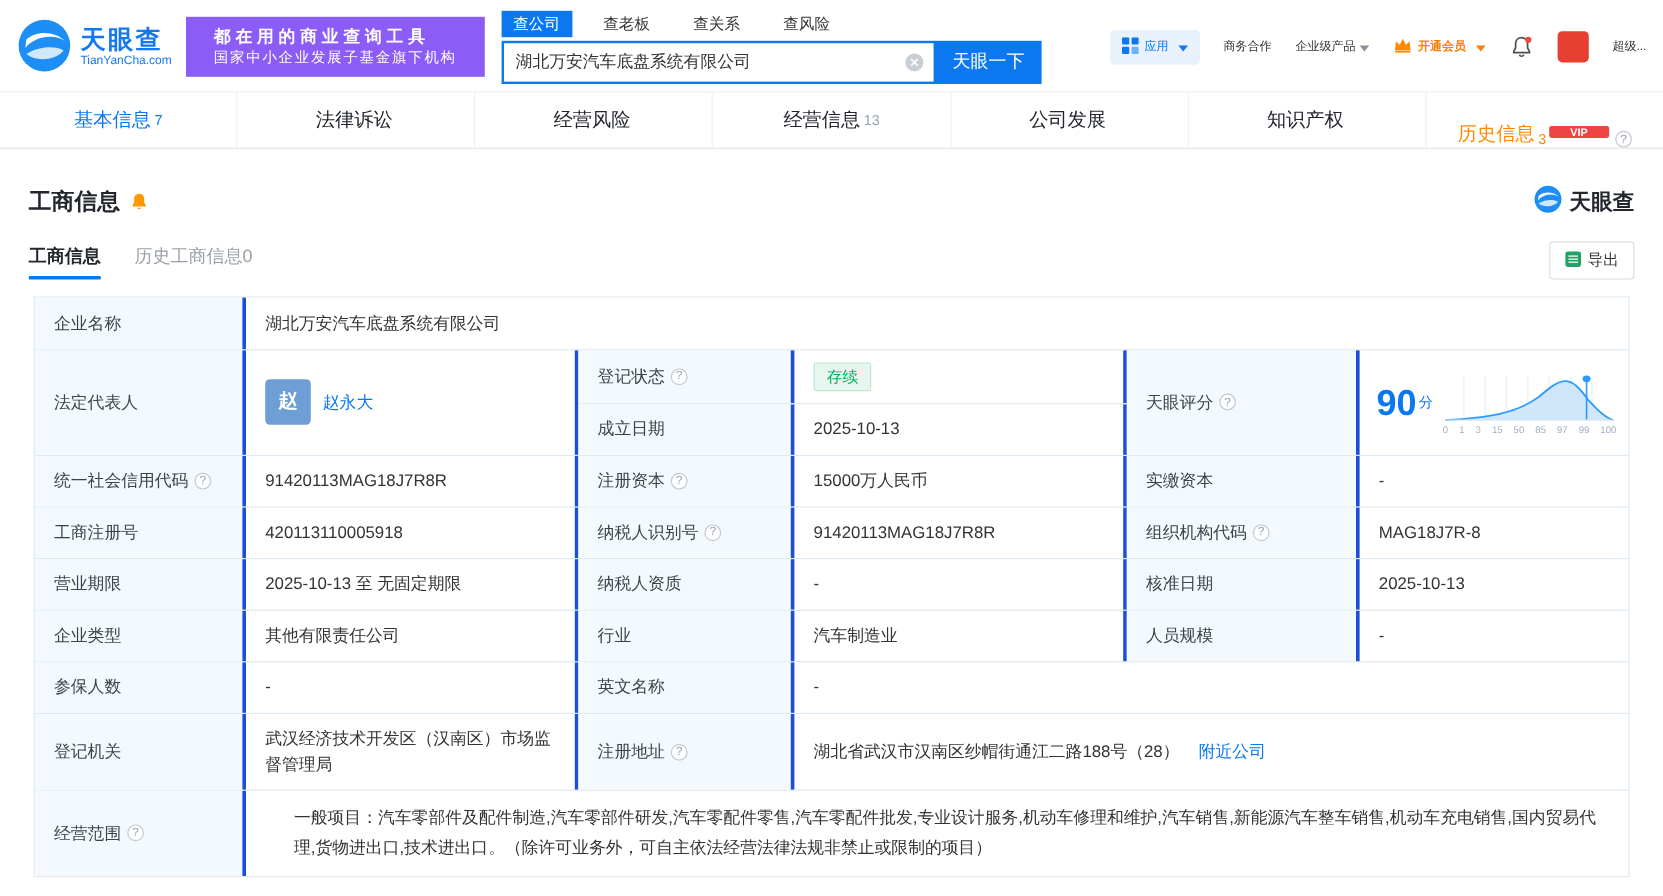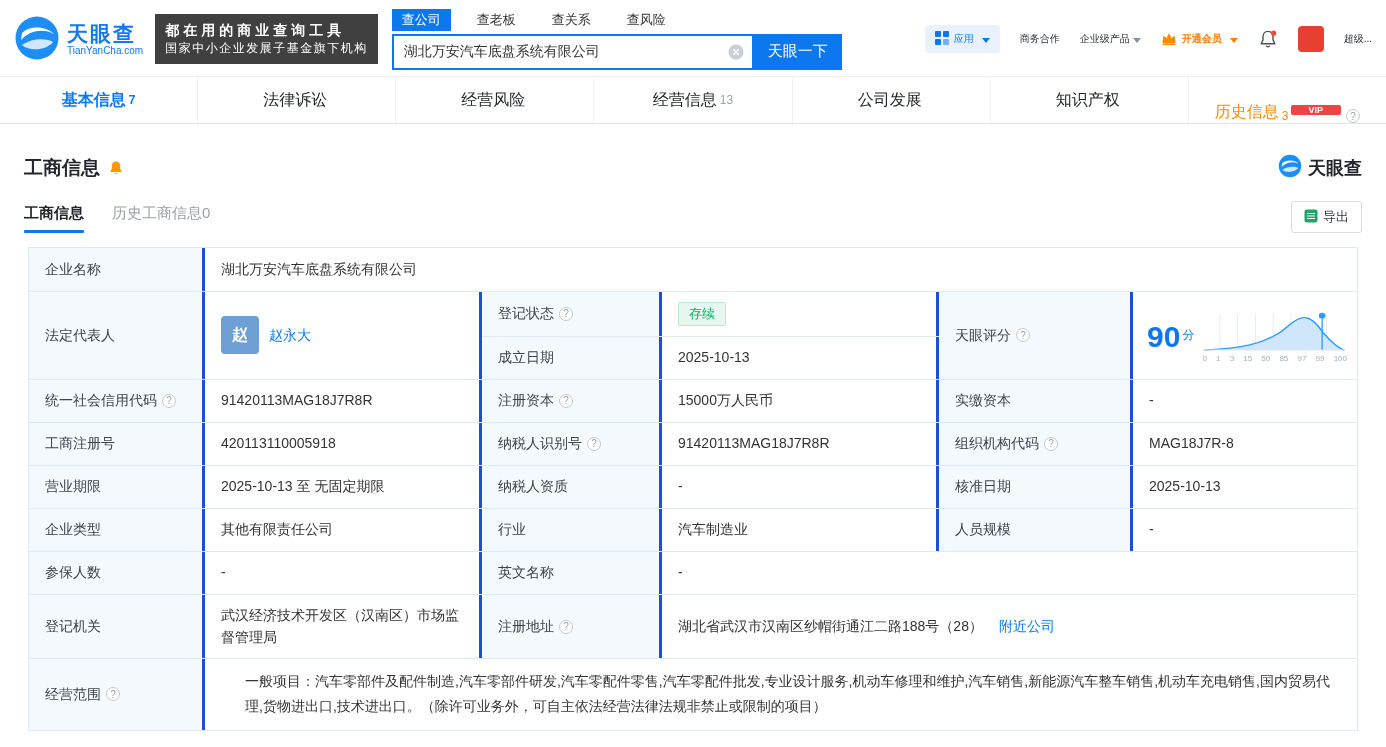--- a/index.html
+++ b/index.html
@@ -7,21 +7,21 @@
     width:1386px; min-height:747px; background:#fff;
     font-family:"Liberation Sans","DejaVu Sans",sans-serif;
     color:#333; font-size:14px;
   }
   
   .topbar { display:flex; align-items:center; padding:8px 14px 6px 14px; height:76px; }
   .logo { display:flex; align-items:center; gap:7px; cursor:pointer; }
   .logo-txt { display:flex; flex-direction:column; line-height:1.1; }
   .logo-name { font-size:21px; font-weight:bold; color:#1478f0; letter-spacing:2px; }
   .logo-domain { font-size:10px; color:#1478f0; }
-  .slogan { background:#404040; color:#fff; padding:6px 10px; margin-left:12px; line-height:1.45; }
+  .slogan { background:#8b5cf6; color:#fff; padding:6px 23px; margin-left:12px; line-height:1.45; }
   .slogan .l1 { font-size:14px; font-weight:bold; letter-spacing:4px; }
   .slogan .l2 { font-size:12px; letter-spacing:1.5px; }
   .search-area { margin-left:14px; display:flex; flex-direction:column; }
   .search-tabs { display:flex; gap:16px; font-size:13px; margin-bottom:3px; align-items:center; }
   .search-tab { padding:2px 10px; cursor:pointer; color:#333; }
   .search-tab.active { background:#0b78f0; color:#fff; }
   .search-row { display:flex; }
   .search-box { width:362px; height:36px; border:2px solid #0b78f0; display:flex; align-items:center; padding:0 8px 0 10px; background:#fff; }
   .search-box input { border:none; outline:none; flex:1; font-size:14px; color:#333; font-family:inherit; }
   .clear-ic { width:16px; height:16px; cursor:pointer; flex:none; }
@@ -32,21 +32,21 @@
   .hdr-item { cursor:pointer; color:#2b2f33; display:flex; align-items:center; }
   .vip-entry { color:#ff7e00; display:flex; align-items:center; gap:5px; cursor:pointer;font-weight:bold; }
   .bell-wrap { cursor:pointer; display:flex; align-items:center; }
   .avatar { width:26px; height:26px; border-radius:4px; background:#e74032; cursor:pointer; flex:none; }
   .uname { color:#2b2f33; cursor:pointer; }
   
   .main-tabs { display:flex; height:48px; border-top:1px solid #ededed; border-bottom:1px solid #e4e4e4; }
   .tab { flex:1; display:flex; align-items:center; justify-content:center; font-size:16px; color:#23272d; cursor:pointer; border-right:1px solid #f1f1f1; position:relative; }
   .tab:last-child { border-right:none;align-items:flex-end; }
   .tab sup { font-size:12px; color:#98a3b3; margin-left:3px; }
-  .tab.active { color:#0b78f0; font-weight:bold; }
+  .tab.active { color:#0b78f0; font-weight:normal; }
   .tab.active sup { color:#0b78f0; }
   .tab.history { color:#ff8a00; }
   .tab.history sup { color:#ff8a00; }
   .vip-badge { background:#ef4444; color:#fff; font-size:9px; font-weight:bold; padding:0 18px; border-radius:2px; margin-left:2px; transform:translateY(-8px); display:inline-block; }
   .q { display:inline-flex; width:14px; height:14px; border:1px solid #c3c9d0; border-radius:50%; color:#9aa2ab; font-size:10px; align-items:center; justify-content:center; margin-left:5px; flex:none; cursor:pointer; background:#fff; }
   
   .content { padding:0 24px; }
   .section-head { display:flex; align-items:center; margin-top:30px; }
   .section-title { font-size:19px; font-weight:bold; color:#23272d; }
   .sub-bell { margin-left:8px; cursor:pointer; display:flex; }

